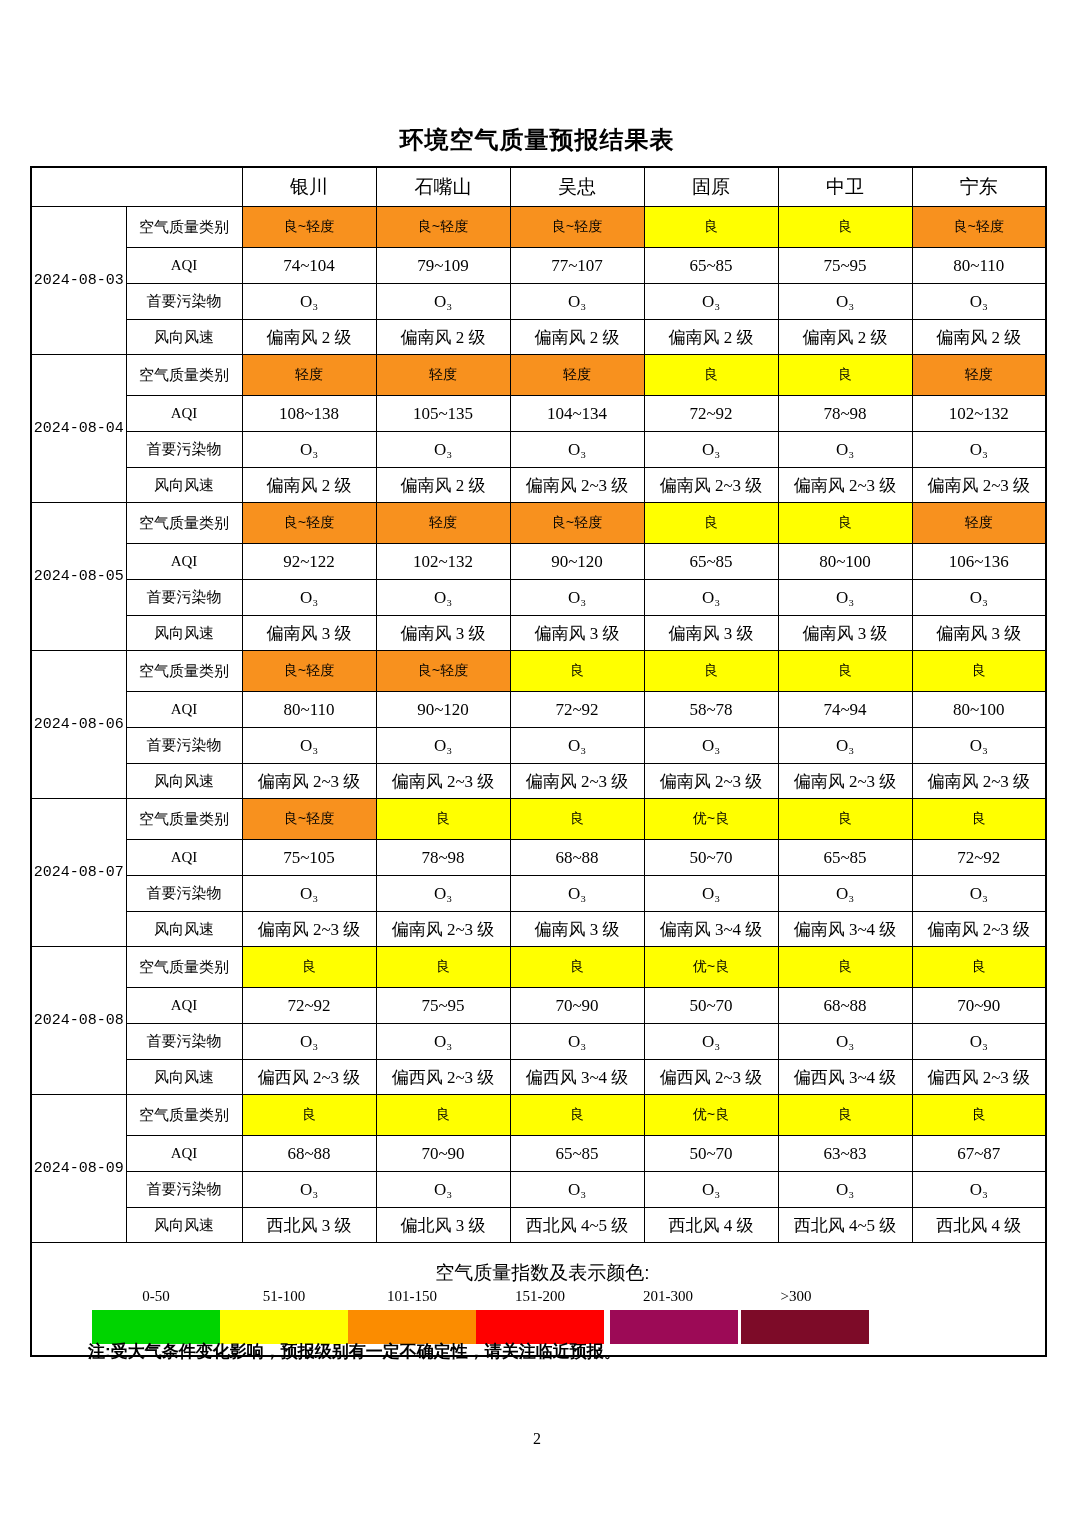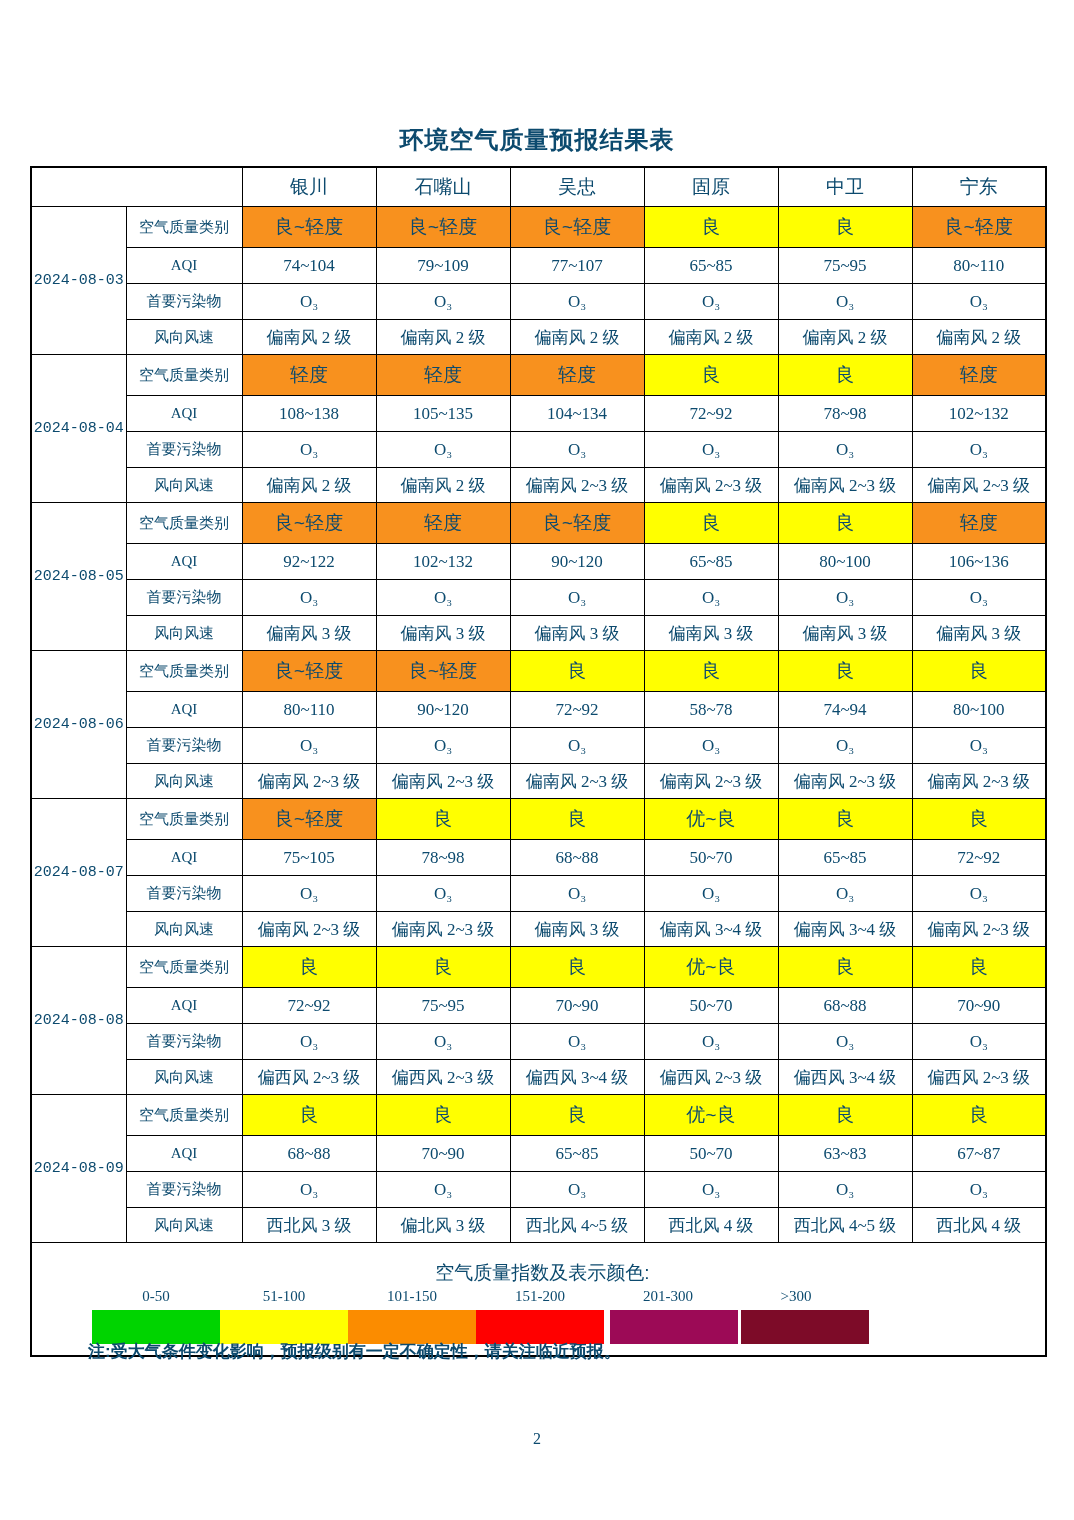--- a/index.html
+++ b/index.html
@@ -2,21 +2,21 @@
 <html><head>
 <meta charset="utf-8">
 <style>
   html, body { margin: 0; padding: 0; background: #ffffff; }
   .page {
     position: relative;
     width: 1074px;
     height: 1520px;
     background: #ffffff;
     font-family: "Liberation Serif", "DejaVu Serif", serif;
-    color: #0c4a6e;
+    color: #000000;
     overflow: hidden;
   }
   .doc-title {
     position: absolute;
     top: 124px;
     left: 0;
     width: 100%;
     margin: 0;
     text-align: center;
     font-size: 24px;
@@ -41,21 +41,21 @@
     font-weight: normal;
   }
   th.city-cell { height: 38px; font-size: 19px; }
   th.corner-cell { background: #fff; }
   td.date-cell { font-size: 15px; }
   td.label-cell { font-size: 15px; }
   tr.row-category td { height: 40px; font-family: Liberation Mono, monospace; }
   tr.row-aqi td { height: 35px; }
   tr.row-pollutant td { height: 35px; }
   tr.row-wind td { height: 34px; }
-  td.category-cell { font-size: 19px; font-weight: bold; }
+  td.category-cell { font-size: 14px; font-weight: bold; }
   td.aqi-cell { font-size: 17px; }
   td.pollutant-cell { font-size: 17px; }
   td.wind-cell { font-size: 17px; }
   td.legend-cell {
     height: 112px;
     text-align: left;
     vertical-align: top;
     border-radius: 14px;
   }
   .legend-title {

